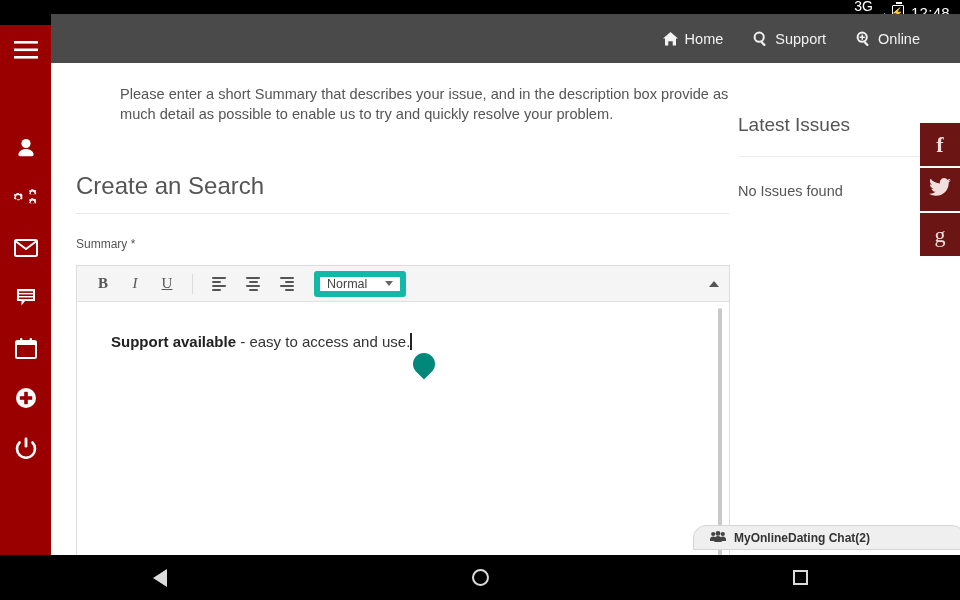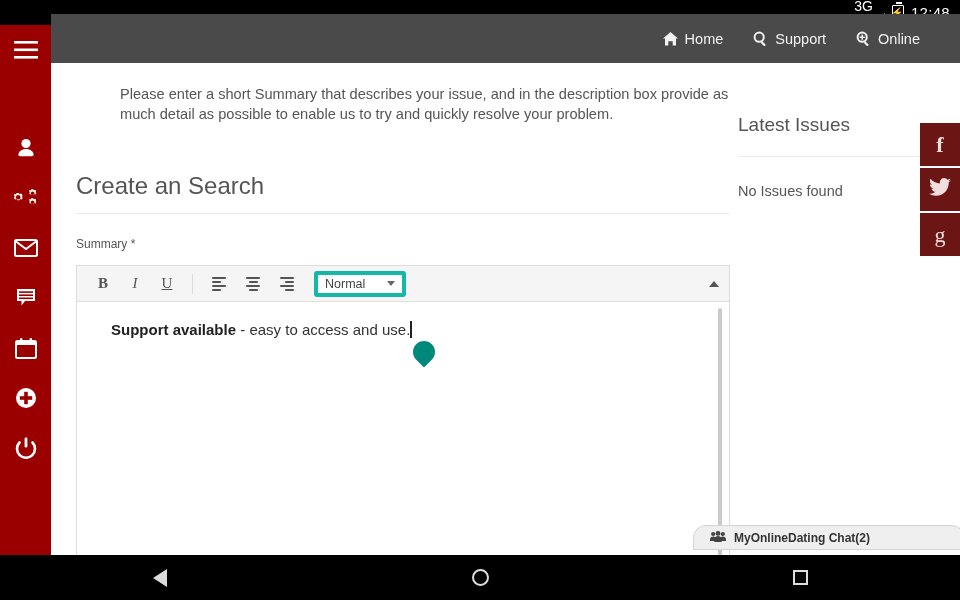--- a/index.html
+++ b/index.html
@@ -108,37 +108,37 @@
   .al-left  i:nth-child(3){width:14px} .al-left  i:nth-child(4){width:9px}
   .al-ctr   i{margin:0 auto}
   .al-ctr   i:nth-child(1){width:14px} .al-ctr   i:nth-child(2){width:9px}
   .al-ctr   i:nth-child(3){width:14px} .al-ctr   i:nth-child(4){width:9px}
   .al-right i{margin-left:auto}
   .al-right i:nth-child(1){width:14px} .al-right i:nth-child(2){width:9px}
   .al-right i:nth-child(3){width:14px} .al-right i:nth-child(4){width:9px}
   .tb-align-wrap { width: 34px; display:flex; align-items:center; justify-content:center; }
   .style-select {
     margin-left: 10px; width: 92px; height: 26px;
-    background: #fff; border: 4px solid #14b8a6; border-radius: 3px;
+    background: #fff; border: 6px solid #14b8a6; border-radius: 3px;
     display: flex; align-items: center; justify-content: space-between;
     padding: 0 7px; font-size: 12.5px; color: #444; cursor: pointer;
   }
   .caret-down {
     width: 0; height: 0; border-left: 4px solid transparent;
     border-right: 4px solid transparent; border-top: 5px solid #666;
   }
   .tb-collapse {
     position: absolute; right: 10px; top: 50%; transform: translateY(-50%);
     width: 0; height: 0; border-left: 5px solid transparent;
     border-right: 5px solid transparent; border-bottom: 6px solid #555;
     cursor: pointer;
   }
   .editor-body {
     position: absolute; left: 0; top: 37px; right: 0; bottom: 0;
-    padding: 16px 34px; font-size: 15px; color: #333;
+    padding: 28px 34px; font-size: 15px; color: #333;
   }
   .editor-text { line-height: 22px; position: relative; display: inline-block; }
   .editor-text b { font-weight: bold; color: #222; }
   .text-caret {
     display: inline-block; width: 1.5px; height: 17px; background: #222;
     vertical-align: -3px; margin-left: 0px;
   }
   .drop-handle {
     position: absolute; left: 302px; top: 22px;
     width: 22px; height: 22px; background: #00897b;

